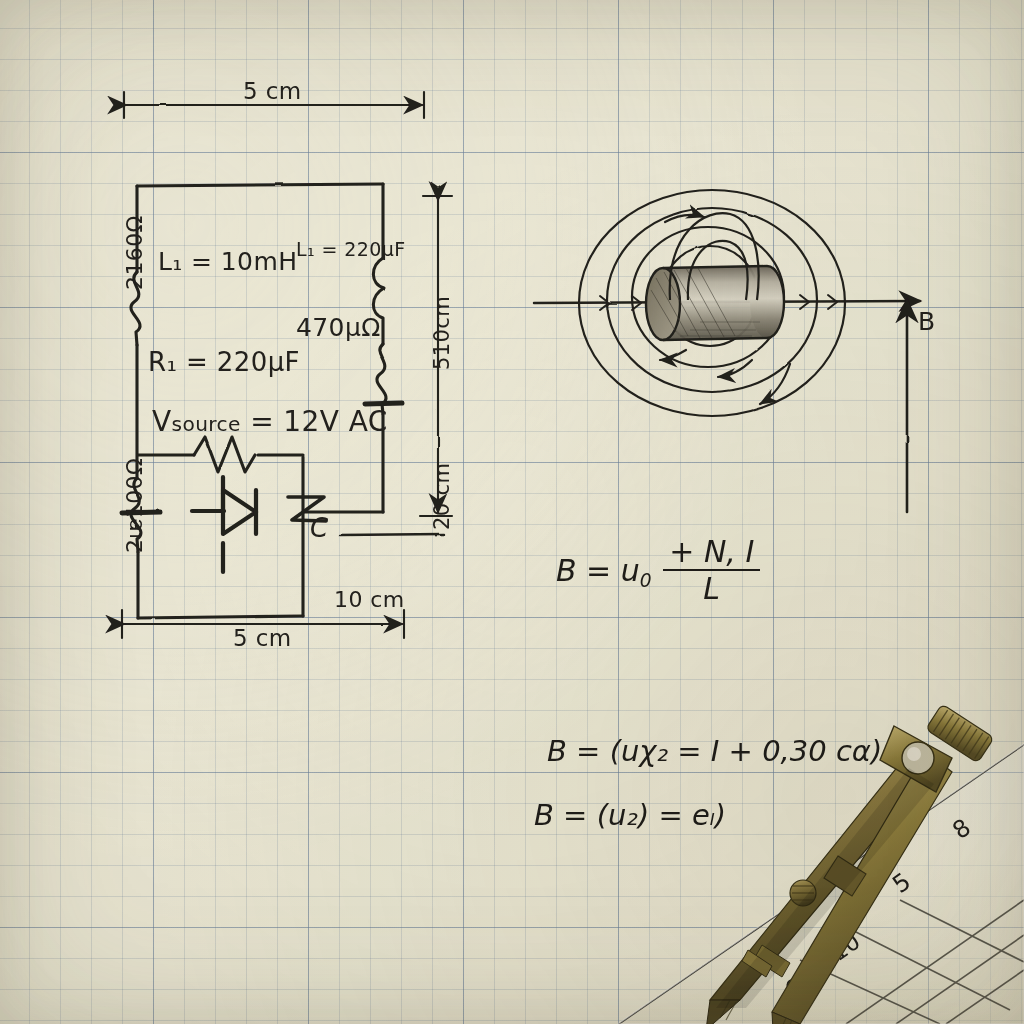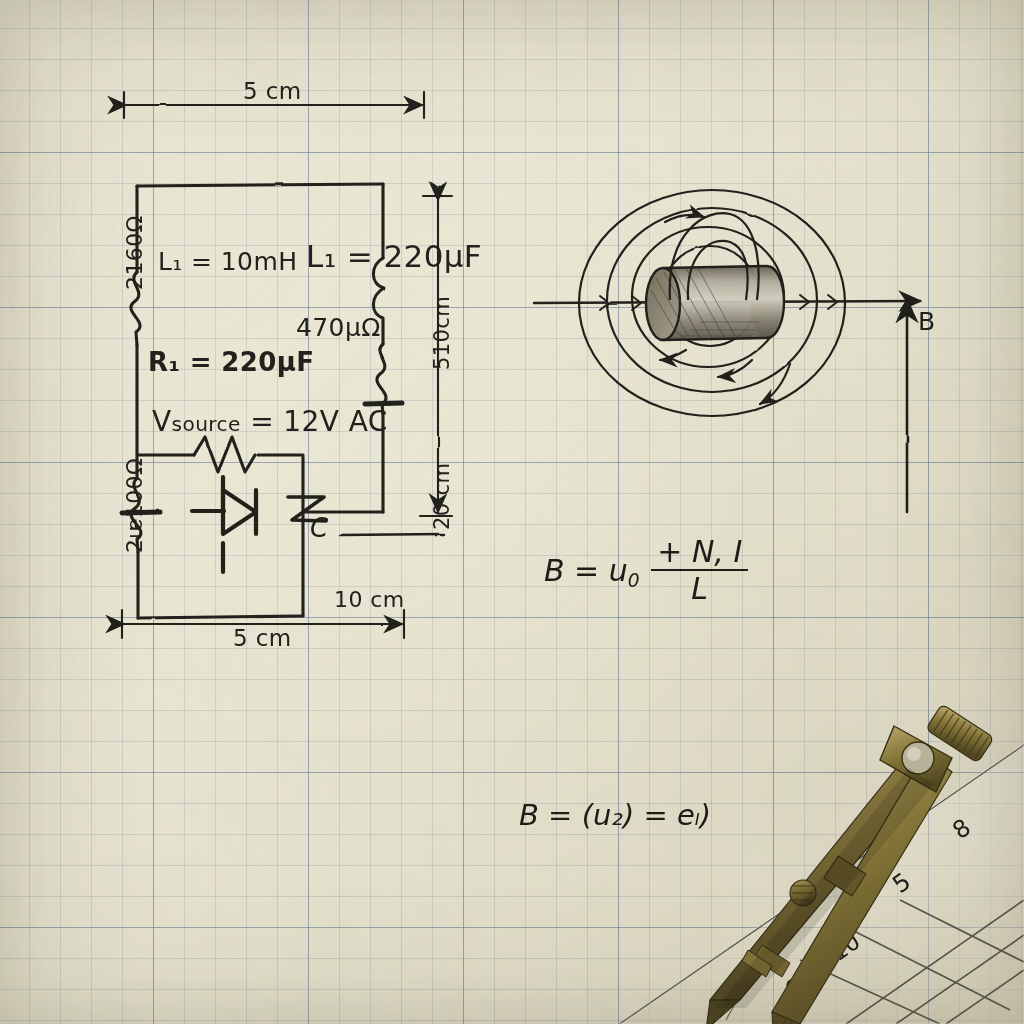--- a/index.html
+++ b/index.html
@@ -229,25 +229,25 @@
     <g fill="none" stroke="#22201c" stroke-width="2.2" filter="url(#rough2)">
       <path d="M670,300 C666,232 706,208 730,214 C756,221 762,262 757,300"></path>
       <path d="M688,300 C686,252 712,236 730,242 C748,249 750,272 746,300"></path>
     </g>
   </svg>
 
   <div class="lbl" style="left:243px;top:78px;font-size:23px;">5 cm</div>
 
   <div class="lbl" style="left:158px;top:217px;font-size:25px;margin-top:30px;">L₁ = 10mH</div>
 
-  <div class="lbl" style="left:306px;top:238px;font-size:31px;">L₁ = 220μF</div>
+  <div class="lbl" style="left:296px;top:238px;font-size:19px;">L₁ = 220μF</div>
 
   <div class="lbl" style="left:296px;top:313px;font-size:25px;">470μΩ</div>
 
-  <div class="lbl" style="left:148px;top:347px;font-size:26px;font-weight:bold;">R₁ = 220μF</div>
+  <div class="lbl" style="left:148px;top:347px;font-size:26px;">R₁ = 220μF</div>
 
   <div class="lbl" style="left:152px;top:405px;font-size:28px;">
     <span>V</span><span style="font-size:.72em;">source</span><span> = 12V AC</span>
   </div>
 
   <div class="lbl rot90" style="left:122px;top:290px;font-size:22px;transform:rotate(-90deg);transform-origin:0 0;">2160Ω</div>
 
   <div class="lbl rot90" style="left:122px;top:553px;font-size:22px;transform:rotate(-90deg);transform-origin:0 0;">2ᵫ100Ω</div>
 
   <div class="lbl rot90" style="left:430px;top:370px;font-size:21px;transform:rotate(-90deg);transform-origin:0 0;">510cm</div>
@@ -255,32 +255,33 @@
   <div class="lbl rot90" style="left:430px;top:530px;font-size:21px;transform:rotate(-90deg);transform-origin:0 0;">20 cm</div>
 
   <div class="lbl" style="left:334px;top:587px;font-size:22px;">10 cm</div>
 
   <div class="lbl" style="left:233px;top:625px;font-size:23px;">5 cm</div>
 
   <div class="lbl it" style="left:310px;top:513px;font-size:26px;">C</div>
 
   <div class="lbl" style="left:918px;top:307px;font-size:25px;">B</div>
 
-  <div class="eq it" style="left:544px;top:522px;font-size:30px;">
+  <div class="eq it" style="left:556px;top:522px;font-size:30px;">
     <span>B = u</span><span style="font-size:.62em;vertical-align:-.35em;">0</span>
     <span class="frac">
       <span class="num">+ N, I</span>
       <span class="den">L</span>
     </span>
   </div>
 
 
 
-
-  <div class="eq it" style="left:519px;top:798px;font-size:29px;font-style:italic;">B = (u₂) = eₗ)</div>
+  <div class="eq it" style="left:547px;top:734px;font-size:29px;">B = (uχ₂ = I + 0,30 cα)</div>
+
+  <div class="eq it" style="left:534px;top:798px;font-size:29px;font-style:italic;">B = (u₂) = eₗ)</div>
 
   <svg id="tools" viewBox="0 0 1024 1024">
     <defs>
       <linearGradient id="brass" x1="0" y1="0" x2="0.3" y2="1">
         <stop offset="0%" stop-color="#b9a765"></stop>
         <stop offset="35%" stop-color="#8d7c42"></stop>
         <stop offset="70%" stop-color="#6e6130"></stop>
         <stop offset="100%" stop-color="#4c4322"></stop>
       </linearGradient>
       <linearGradient id="brass2" x1="0" y1="0" x2="0.4" y2="1">

